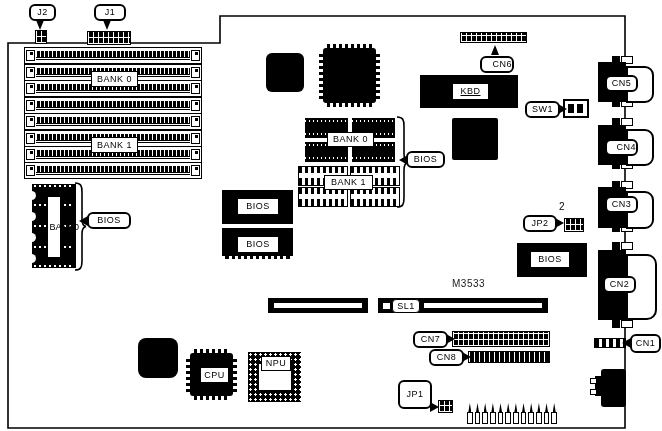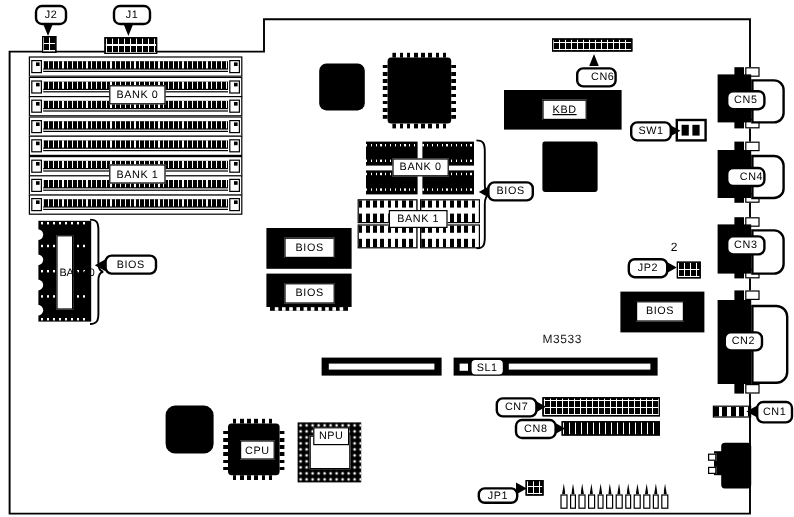--- a/index.html
+++ b/index.html
@@ -274,21 +274,21 @@
       <span>CPU</span>
     </div>
 
   <div class="abs npu" style="left:248px;top:352px;width:53px;height:50px;">
     <div class="abs" style="left:10px;top:11px;width:34px;height:28px;background:#fff;border:1px solid #000;"></div>
   </div>
   <div class="lbl" style="left:261px;top:356px;width:30px;height:15px;">
       <span>NPU</span>
     </div>
 
-  <div class="lbl round" style="left:398px;top:406px;width:34px;height:14px;">
+  <div class="lbl round" style="left:398px;top:380px;width:34px;height:29px;">
       <span>JP1</span>
     </div>
   <div class="ptr r" style="left:430px;top:402px;"></div>
   <div class="abs pingrid" style="left:438px;top:400px;width:15px;height:13px;"></div>
 
   <div class="power" style="left:466px;top:401px;width:92px;height:21px;">
     <div class="pwr-cell"></div>
       <div class="pwr-cell"></div>
     <div class="pwr-cell"></div>
       <div class="pwr-cell"></div>

